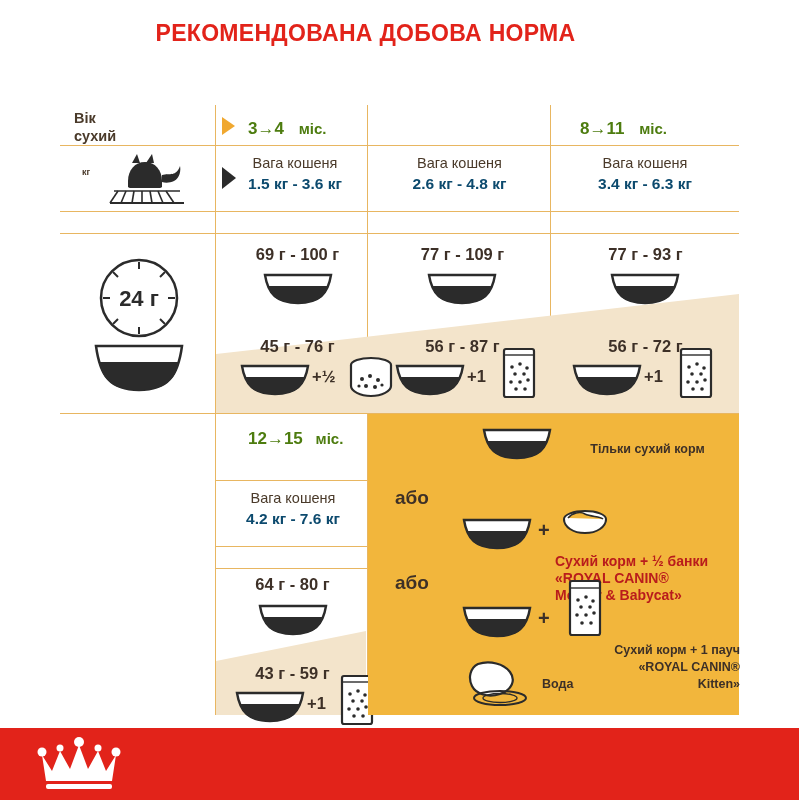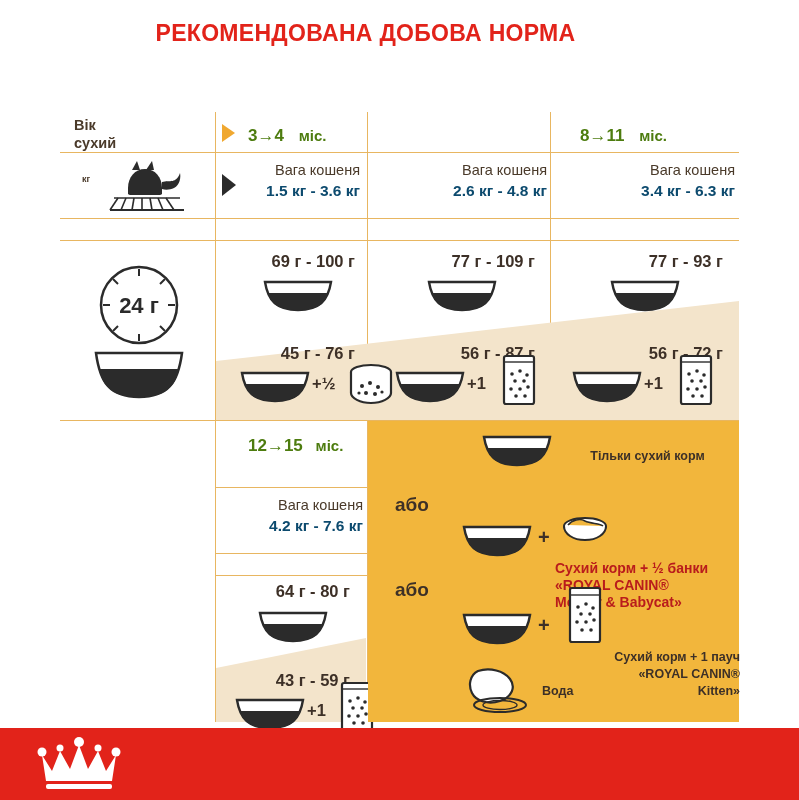--- a/index.html
+++ b/index.html
@@ -17,21 +17,21 @@
   .title{
     position:absolute;left:0;top:14px;width:731px;
     text-align:center;
     color:#e2231a;
     font-size:23px;line-height:38px;
     font-weight:bold;
     letter-spacing:.3px;
   }
 
   
-  .tbl{position:absolute;left:60px;top:112px;width:679px;height:610px;}
+  .tbl{position:absolute;left:60px;top:105px;width:679px;height:610px;}
 
   .lineH{position:absolute;background:#e8b661;height:1px;}
   .lineV{position:absolute;background:#e8b661;width:1px;}
 
   .cell{position:absolute;box-sizing:border-box;}
 
   .hdr-label{
     font-size:14.5px;font-weight:bold;color:#4a3a2a;line-height:18px;
   }
   .age{
@@ -54,21 +54,21 @@
   
   .panel{
     position:absolute;background:#f2b63c;
   }
 
   
   .redbar{position:absolute;left:0;top:728px;width:799px;height:72px;background:#e2231a;}
   .crown{position:absolute;left:36px;top:735px;width:86px;height:58px;}
 
   .nowrap{white-space:nowrap;}
-  .center{text-align:right;}
+  .center{text-align:center;}
 </style>
 </head>
 <body>
 
 <div class="page">
 
   <div class="title">
     <span>РЕКОМЕНДОВАНА ДОБОВА НОРМА</span>
   </div>
 

